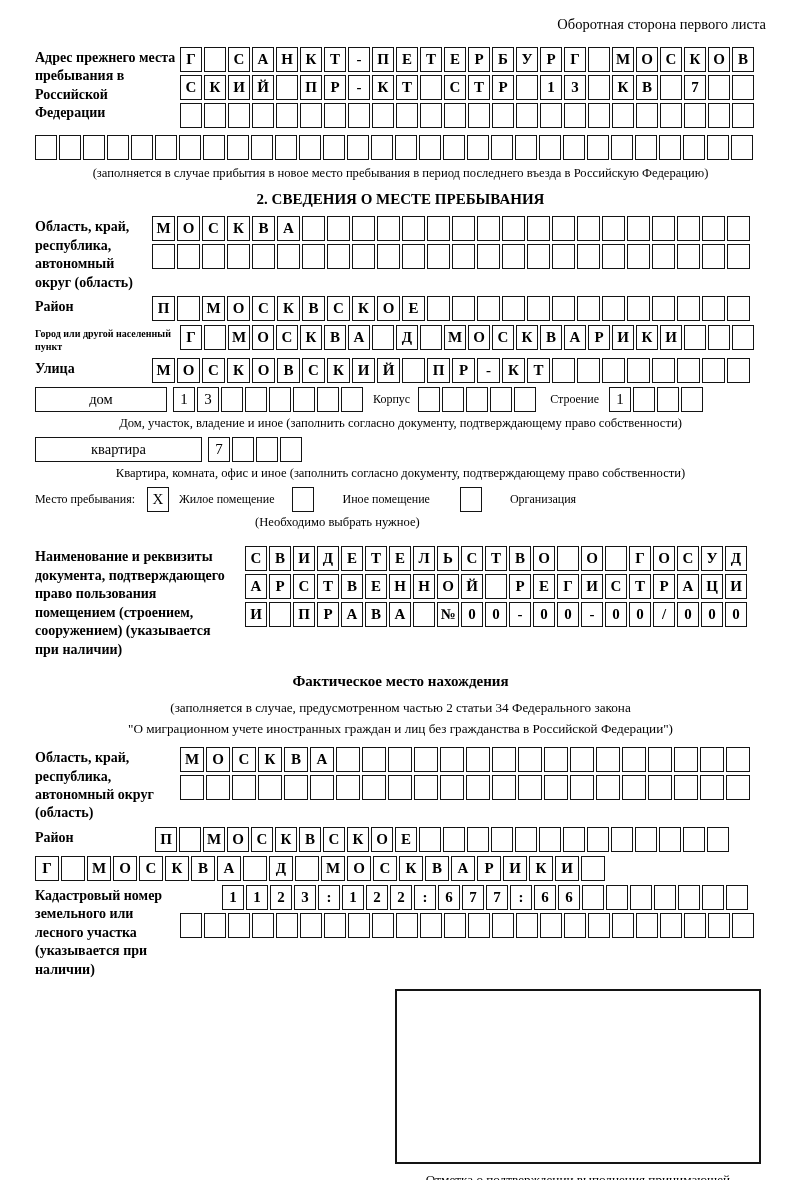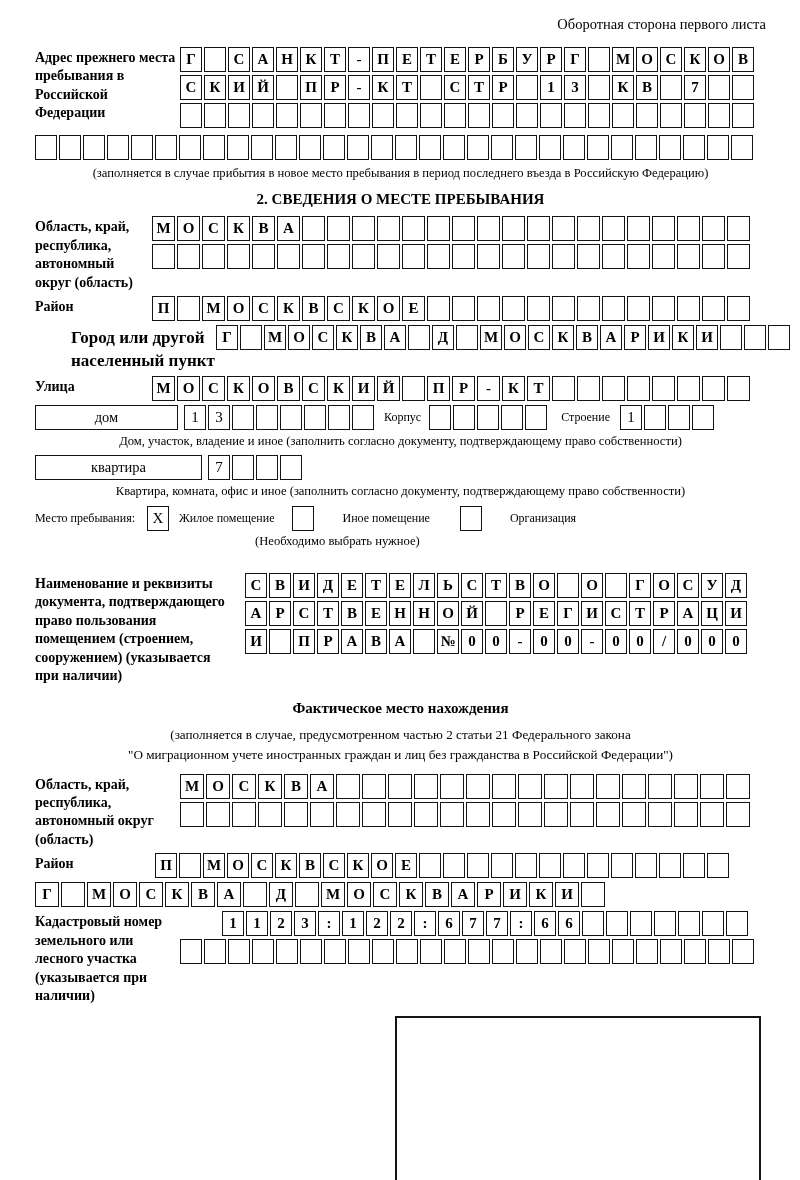--- a/index.html
+++ b/index.html
@@ -12,21 +12,21 @@
   .content { padding:16px 34px 0 35px; }
 
   .page-note { text-align:right; font-size:14.5px; margin-bottom:14px; }
 
   
   .frow { display:flex; align-items:flex-start; margin-bottom:4px;font-weight:bold; }
   .flabel { flex:none; font-size:14px; line-height:1.32; padding-top:2px; }
   .lbl117 { width:117px; }
   .lbl120 { width:120px; }
   .lbl145 { width:145px; }
-  .lbl145s { width:145px; font-size:17px;margin-left:36px; }
+  .lbl145s { width:145px; font-size:10px; }
   .lbl210 { width:210px; padding-right:10px; }
 
   .rowstack { display:flex; flex-direction:column; }
   .rowstack .cells { margin-bottom:3px; }
 
   .cells { display:flex; gap:2px; flex:none; }
   .cell {
     flex:none; width:22px; height:25px;
     border:1.6px solid #141414; background:#fff;
     display:flex; align-items:center; justify-content:center;
@@ -40,21 +40,21 @@
   .sec-title { text-align:center; font-weight:bold; font-size:15px; margin:10px 0 8px 0; }
 
   .widebox {
     flex:none; border:1.6px solid #141414; height:25px;
     display:flex; align-items:center; justify-content:center; font-size:14.5px;
   }
   .inline-lbl { font-size:12px; line-height:25px; flex:none; }
 
   .domrow, .kvrow, .stayrow { display:flex; align-items:flex-start; margin-bottom:3px; }
 
-  .stay-note { font-size:12.6px; padding-left:220px; margin:2px 0 24px 0; }
+  .stay-note { font-size:12.6px; padding-left:220px; margin:2px 0 16px 0; }
 
   .fact-cap { text-align:center; font-size:13.2px; line-height:1.55; margin-bottom:8px; }
 
   .stamp-wrap { margin-left:360px; margin-top:10px; width:366px; }
   .stamp-box { width:366px; height:175px; border:2px solid #141414; }
   .stamp-cap { margin-top:6px; text-align:center; font-size:13.2px; line-height:1.45; }
   .mb6 { margin-bottom:6px; }
 </style>
 </head>
 <body>
@@ -324,21 +324,21 @@
         <span class="cell"></span>
         <span class="cell"></span>
         <span class="cell"></span>
         <span class="cell"></span>
         <span class="cell"></span>
         <span class="cell"></span>
       </div>
   </div>
 
   <div class="domrow">
-    <div class="widebox" style="width:143px;">дом</div>
+    <div class="widebox" style="width:132px;">дом</div>
     <div class="cells" style="margin-left:6px;">
         <span class="cell">1</span>
         <span class="cell">3</span>
         <span class="cell"></span>
         <span class="cell"></span>
         <span class="cell"></span>
         <span class="cell"></span>
         <span class="cell"></span>
         <span class="cell"></span>
       </div>
@@ -452,21 +452,21 @@
           <span class="cell">/</span>
           <span class="cell">0</span>
           <span class="cell">0</span>
           <span class="cell">0</span>
         </div>
     </div>
   </div>
 
   <div class="sec-title" style="margin-top:14px;">Фактическое место нахождения</div>
   <div class="fact-cap">
-    <div>(заполняется в случае, предусмотренном частью 2 статьи 21 Федерального закона</div>
+    <div>(заполняется в случае, предусмотренном частью 2 статьи 34 Федерального закона</div>
     <div>"О миграционном учете иностранных граждан и лиц без гражданства в Российской Федерации")</div>
   </div>
 
   <div class="frow">
     <div class="flabel lbl145">Область, край, республика, автономный округ (область)</div>
     <div class="rowstack cw24">
       <div class="cells">
           <span class="cell">М</span>
           <span class="cell">О</span>
           <span class="cell">С</span>

